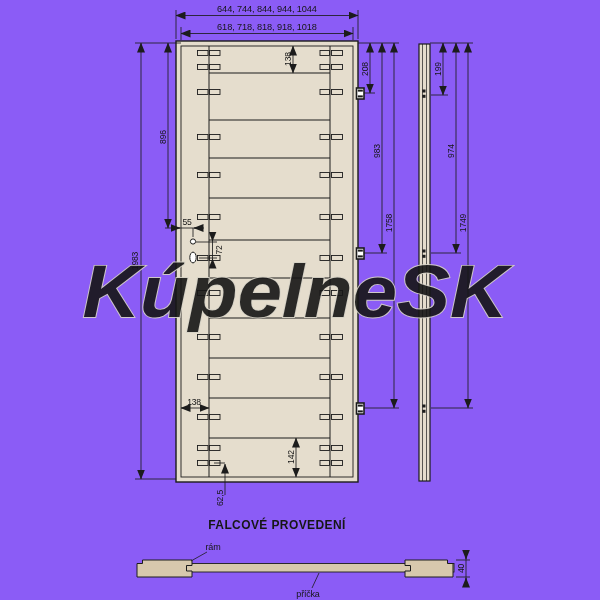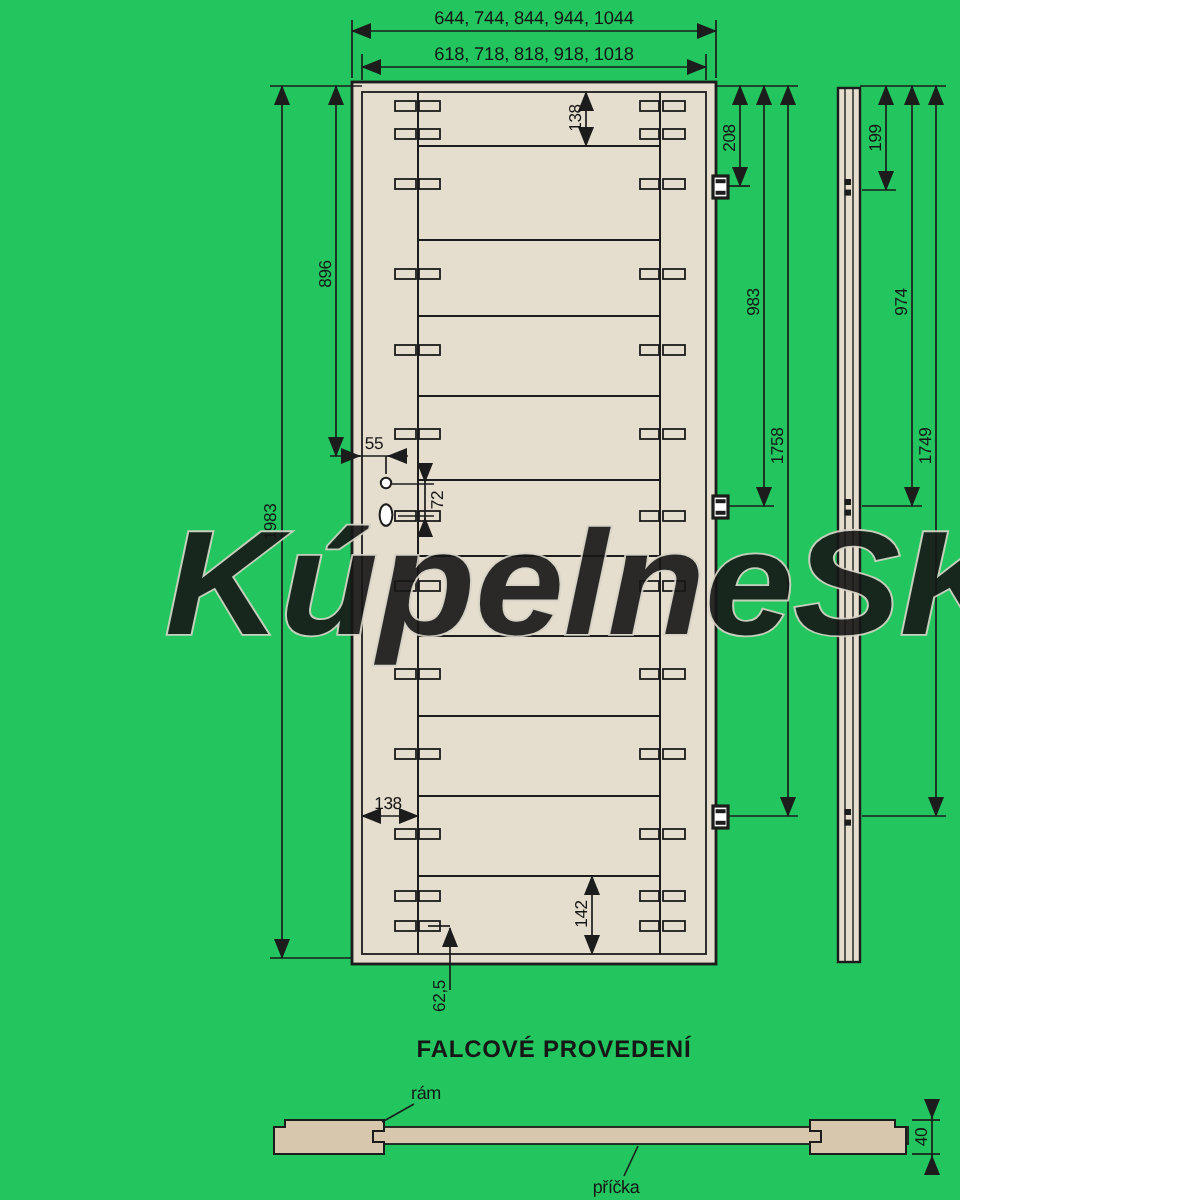--- a/index.html
+++ b/index.html
@@ -1,16 +1,16 @@
 <!DOCTYPE html>
 <html><head>
 <meta charset="utf-8">
 <style>
   html,body{margin:0;padding:0;background:#fff;}
-  .canvas{width:480px;height:600px;background:#22c55e;position:relative;overflow:hidden;
+  .canvas{width:600px;height:600px;background:#8b5cf6;position:relative;overflow:hidden;
           font-family:"Liberation Sans",sans-serif;}
   svg{display:block;}
   svg text{fill:#161616;font-family:"Liberation Sans",sans-serif;letter-spacing:-0.2px;}
   .dim{font-size:8.6px;}
   .dimwide{font-size:9.2px;letter-spacing:-0.1px;}
   .part{font-size:9px;}
   .title{font-size:12px;font-weight:bold;letter-spacing:0.4px;}
   .wm{font-size:74px;font-weight:bold;font-style:italic;
       paint-order:stroke fill;opacity:0.9;}
 </style>

